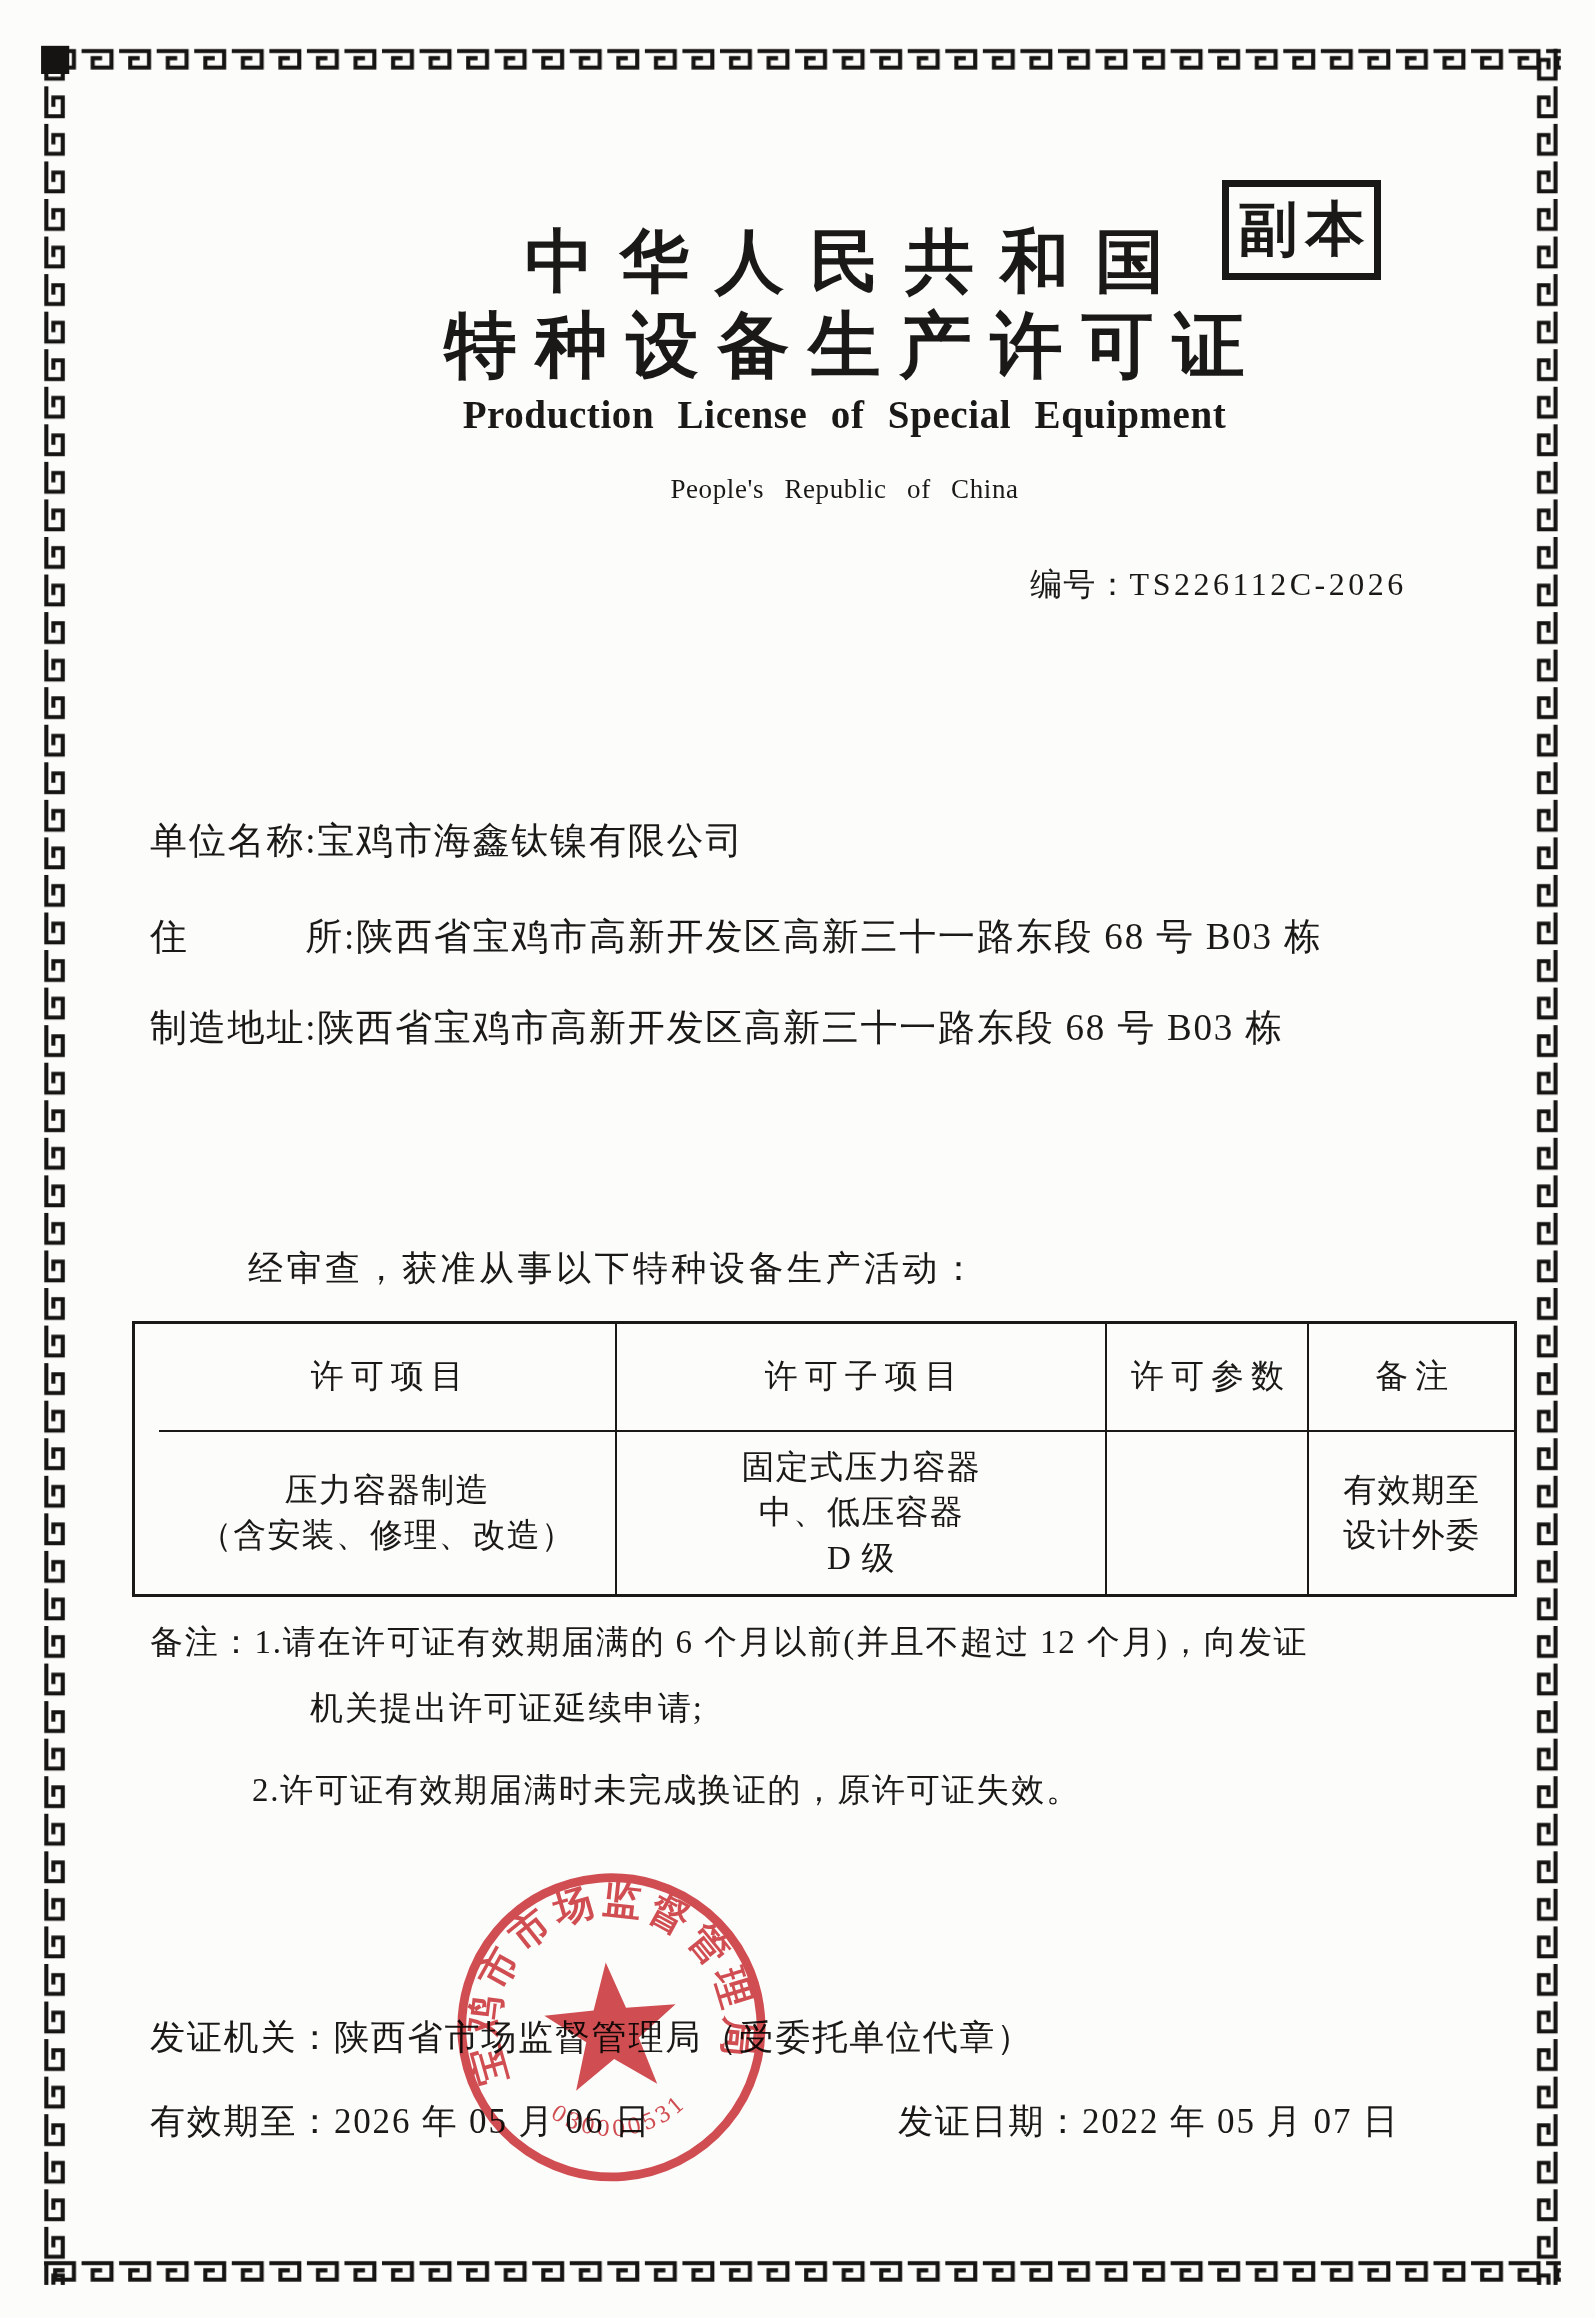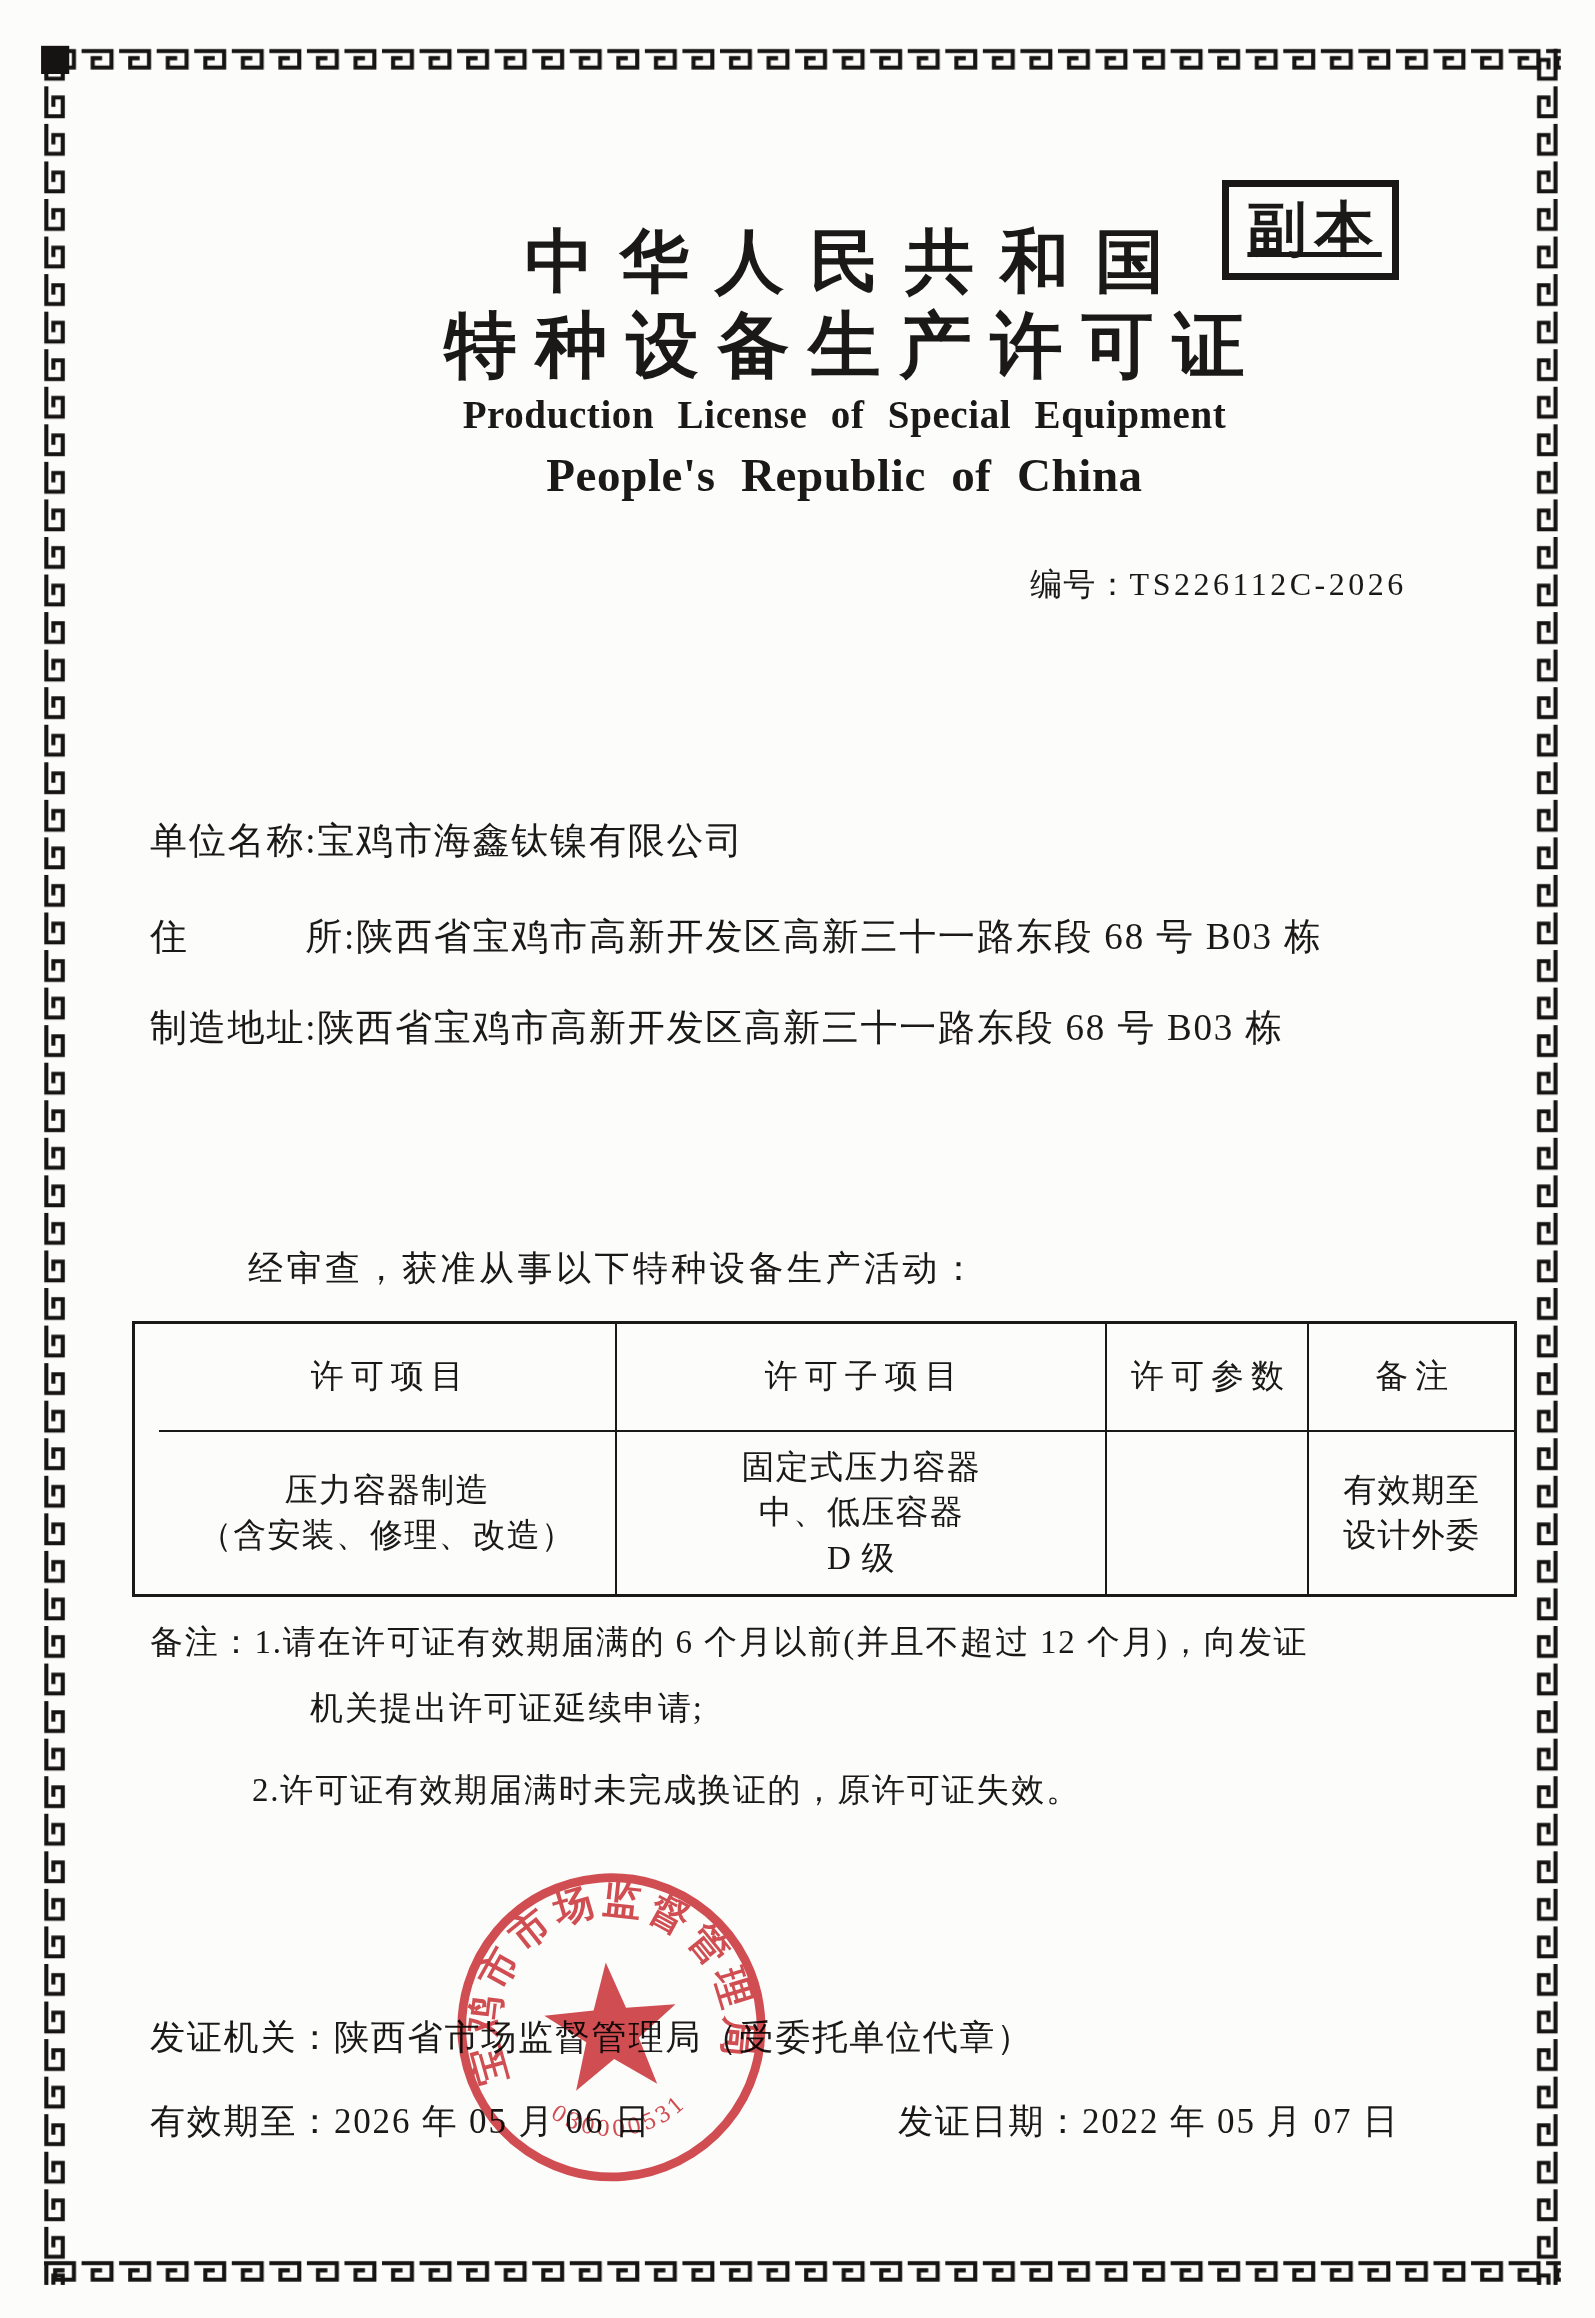--- a/index.html
+++ b/index.html
@@ -7,31 +7,31 @@
     position:relative;
     width:1596px;height:2319px;
     background:#fcfcfa;
     font-family:"Liberation Serif","DejaVu Serif",serif;
     color:#1b1917;
     overflow:hidden;
   }
   .frame-svg{position:absolute;left:0;top:0;}
   
   .copy-box{
-    position:absolute;left:1222px;top:180px;width:177px;height:100px;
+    position:absolute;left:1222px;top:180px;width:159px;height:100px;
     border:7.6px solid #1a1816;box-sizing:border-box;
-    display:flex;align-items:center;justify-content:center;text-decoration:underline;
+    display:flex;align-items:center;justify-content:center;
   }
   .copy-box span{font-size:59px;font-weight:bold;letter-spacing:8.2px;text-indent:8.2px;}
   
   .title-block{position:absolute;left:114px;width:1461px;text-align:center;}
   .t-cn1{top:216px;font-size:69px;font-weight:bold;letter-spacing:26px;text-indent:26px;}
   .t-cn2{top:298px;font-size:72px;font-weight:bold;letter-spacing:19px;text-indent:19px;}
   .t-en1{top:392px;font-size:39px;font-weight:bold;word-spacing:13px;letter-spacing:0.6px;}
-  .t-en2{top:448px;font-size:47px;font-weight:bold;word-spacing:13px;letter-spacing:0.6px;}
+  .t-en2{top:474px;font-size:27px;font-weight:normal;word-spacing:13px;letter-spacing:0.6px;}
   .license-no{
     position:absolute;left:1030px;top:563px;font-size:32px;letter-spacing:1.2px;
   }
   .license-no .num{letter-spacing:3.5px;}
   
   .info-line{position:absolute;left:150px;font-size:37px;letter-spacing:1.8px;white-space:nowrap;}
   .info-name{top:816px;}
   .info-residence{top:912px;}
   .info-mfg{top:1003px;}
   

